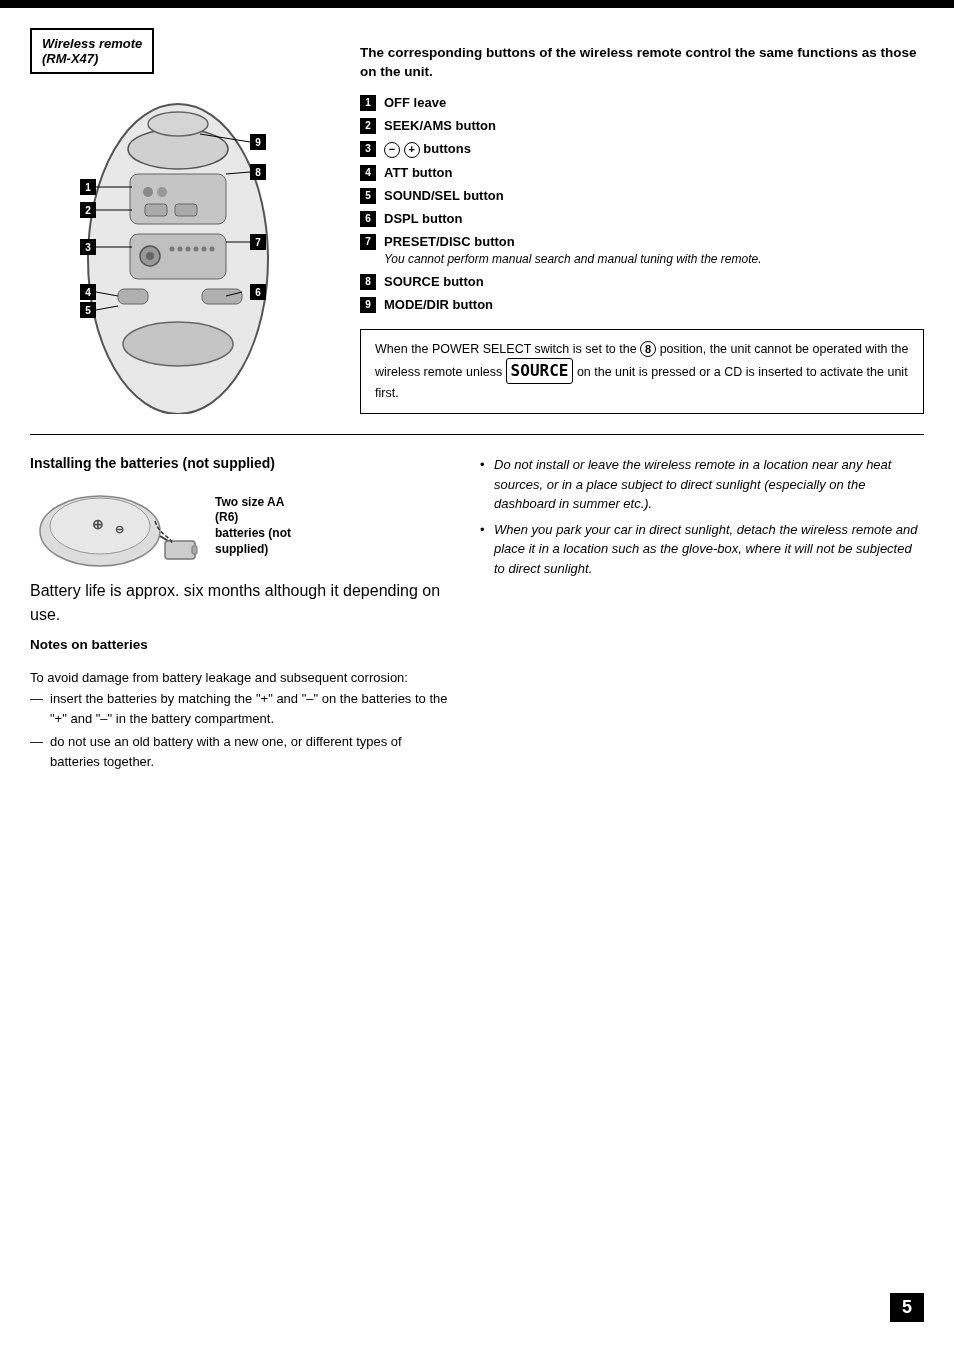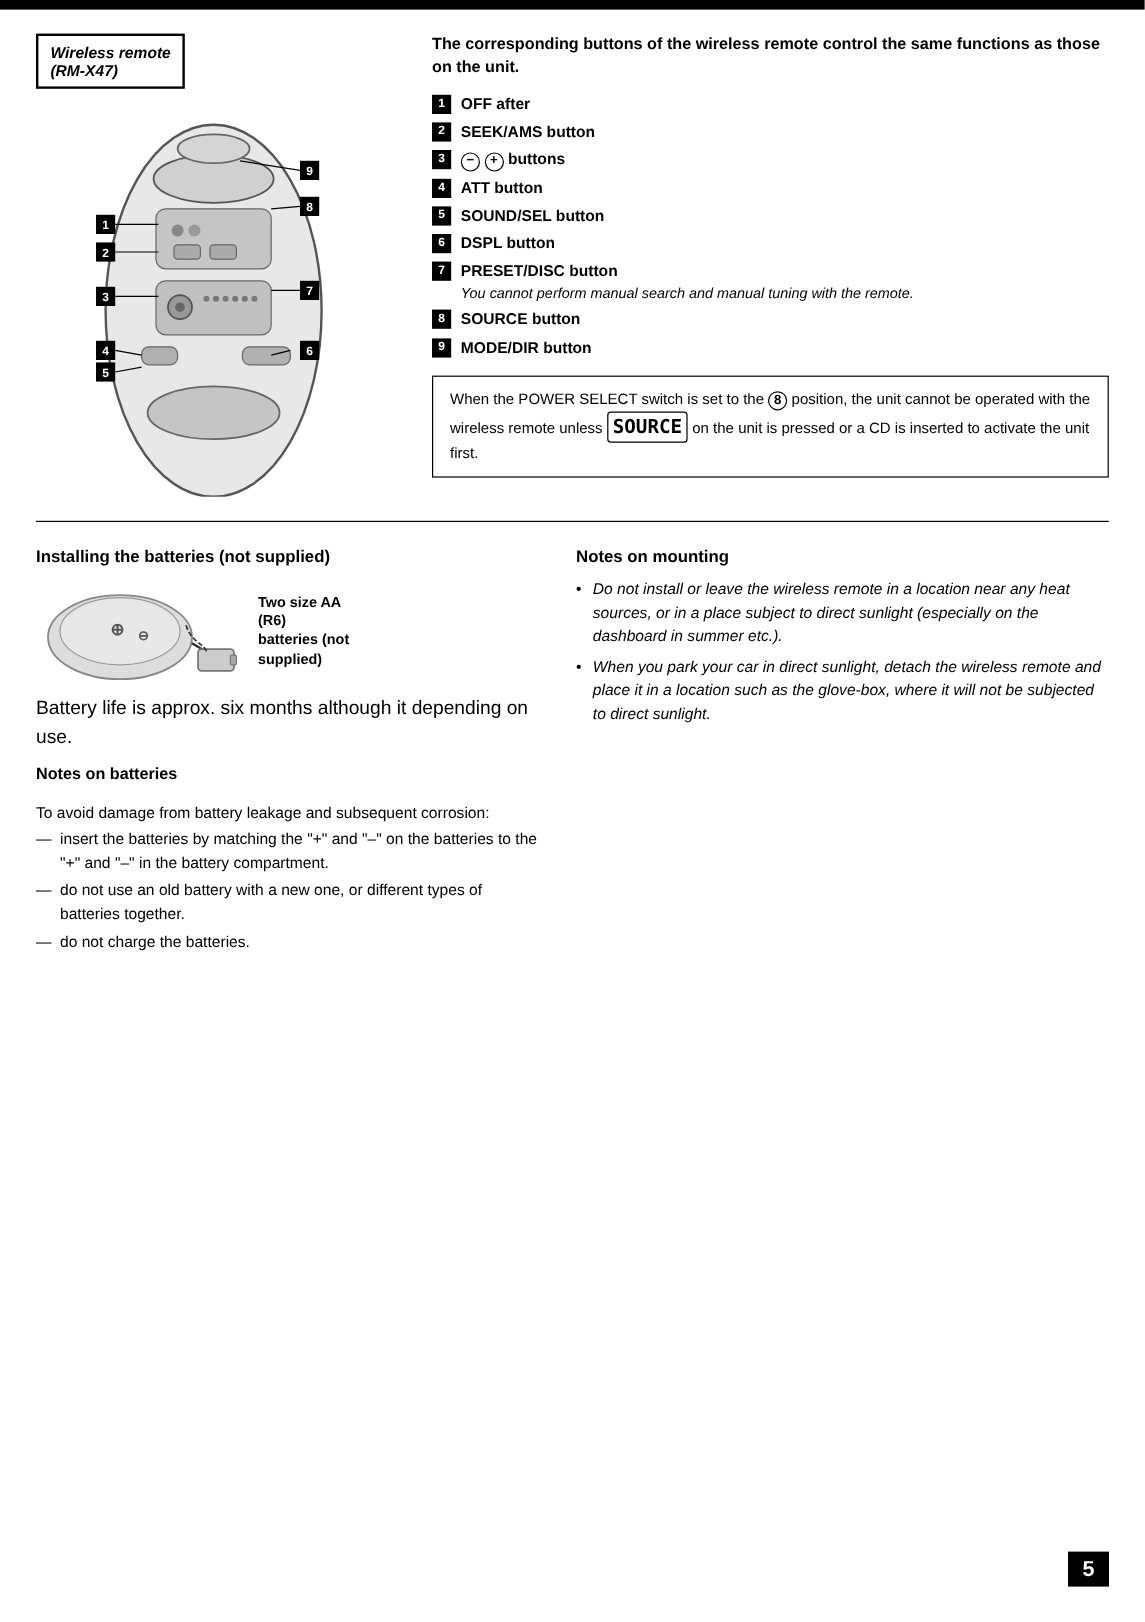--- a/index.html
+++ b/index.html
@@ -17,20 +17,21 @@
     }
     .main-content {
       padding: 20px 30px;
     }
 
     
     .top-section {
       display: flex;
       gap: 30px;
       margin-bottom: 20px;
+      align-items: flex-end;
     }
     .remote-diagram {
       flex: 0 0 300px;
     }
     .remote-box {
       border: 2px solid #000;
       padding: 6px 10px;
       display: inline-block;
       margin-bottom: 10px;
       font-weight: bold;
@@ -288,21 +289,21 @@
           <line x1="220" y1="58" x2="170" y2="50" stroke="#000" stroke-width="1"></line>
         </svg>
       </div>
     </div>
 
     <div class="buttons-list">
       <div class="intro">The corresponding buttons of the wireless remote control the same functions as those on the unit.</div>
 
       <div class="button-item">
         <span class="btn-num">1</span>
-        <span class="btn-label">OFF after</span>
+        <span class="btn-label">OFF leave</span>
       </div>
 
       <div class="button-item">
         <span class="btn-num">2</span>
         <span class="btn-label">SEEK/AMS button</span>
       </div>
 
       <div class="button-item">
         <span class="btn-num">3</span>
         <span class="btn-label">
@@ -387,26 +388,24 @@
         </div>
       </div>
 
       <p class="para">Battery life is approx. six months although it depending on use.</p>
 
       <div class="notes-title">Notes on batteries</div>
       <p class="notes-intro">To avoid damage from battery leakage and subsequent corrosion:</p>
       <ul class="dash-list">
         <li>insert the batteries by matching the "+" and "–" on the batteries to the "+" and "–" in the battery compartment.</li>
         <li>do not use an old battery with a new one, or different types of batteries together.</li>
-        <li>do not charge the batteries.</li>
       </ul>
     </div>
 
     <div class="right-col">
-      <div class="section-title">Notes on mounting</div>
       <ul class="bullet-list">
         <li>Do not install or leave the wireless remote in a location near any heat sources, or in a place subject to direct sunlight (especially on the dashboard in summer etc.).</li>
         <li>When you park your car in direct sunlight, detach the wireless remote and place it in a location such as the glove-box, where it will not be subjected to direct sunlight.</li>
       </ul>
     </div>
 
   </div>
 </div>
 
 <div style="position:fixed;bottom:30px;right:30px;font-weight:bold;font-size:18px;background:#000;color:#fff;padding:4px 12px;">5</div>

